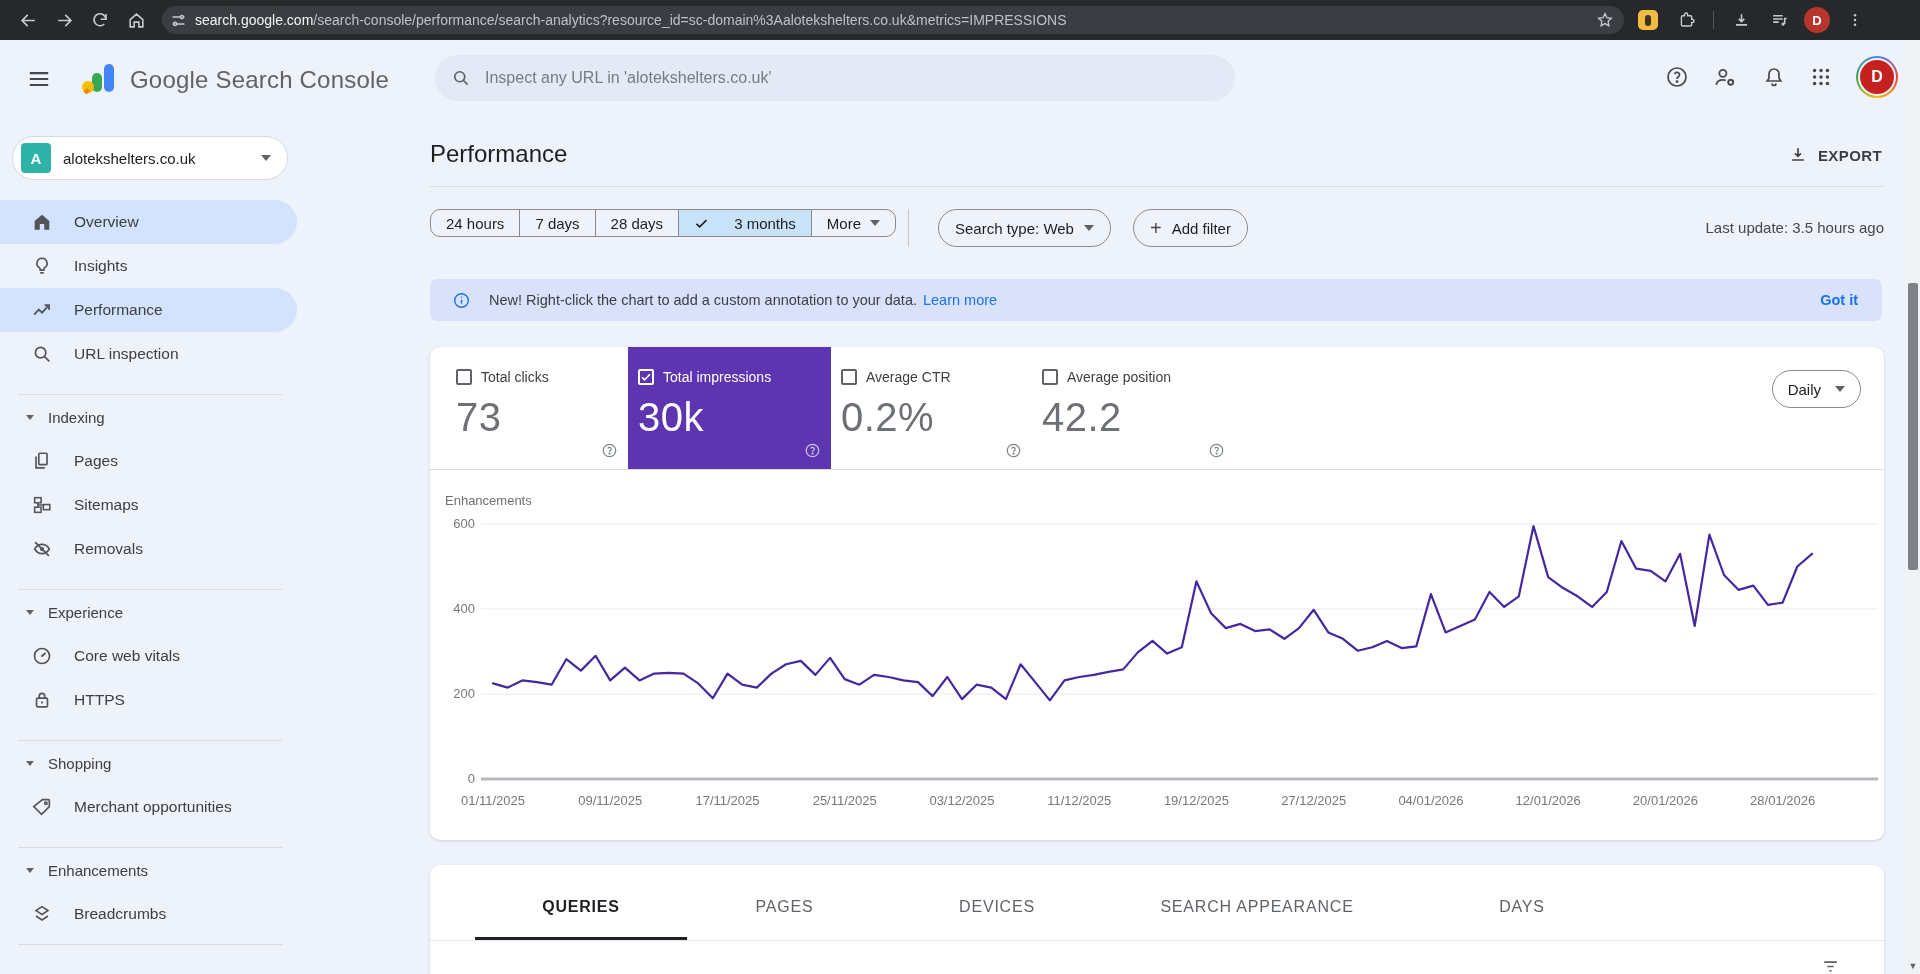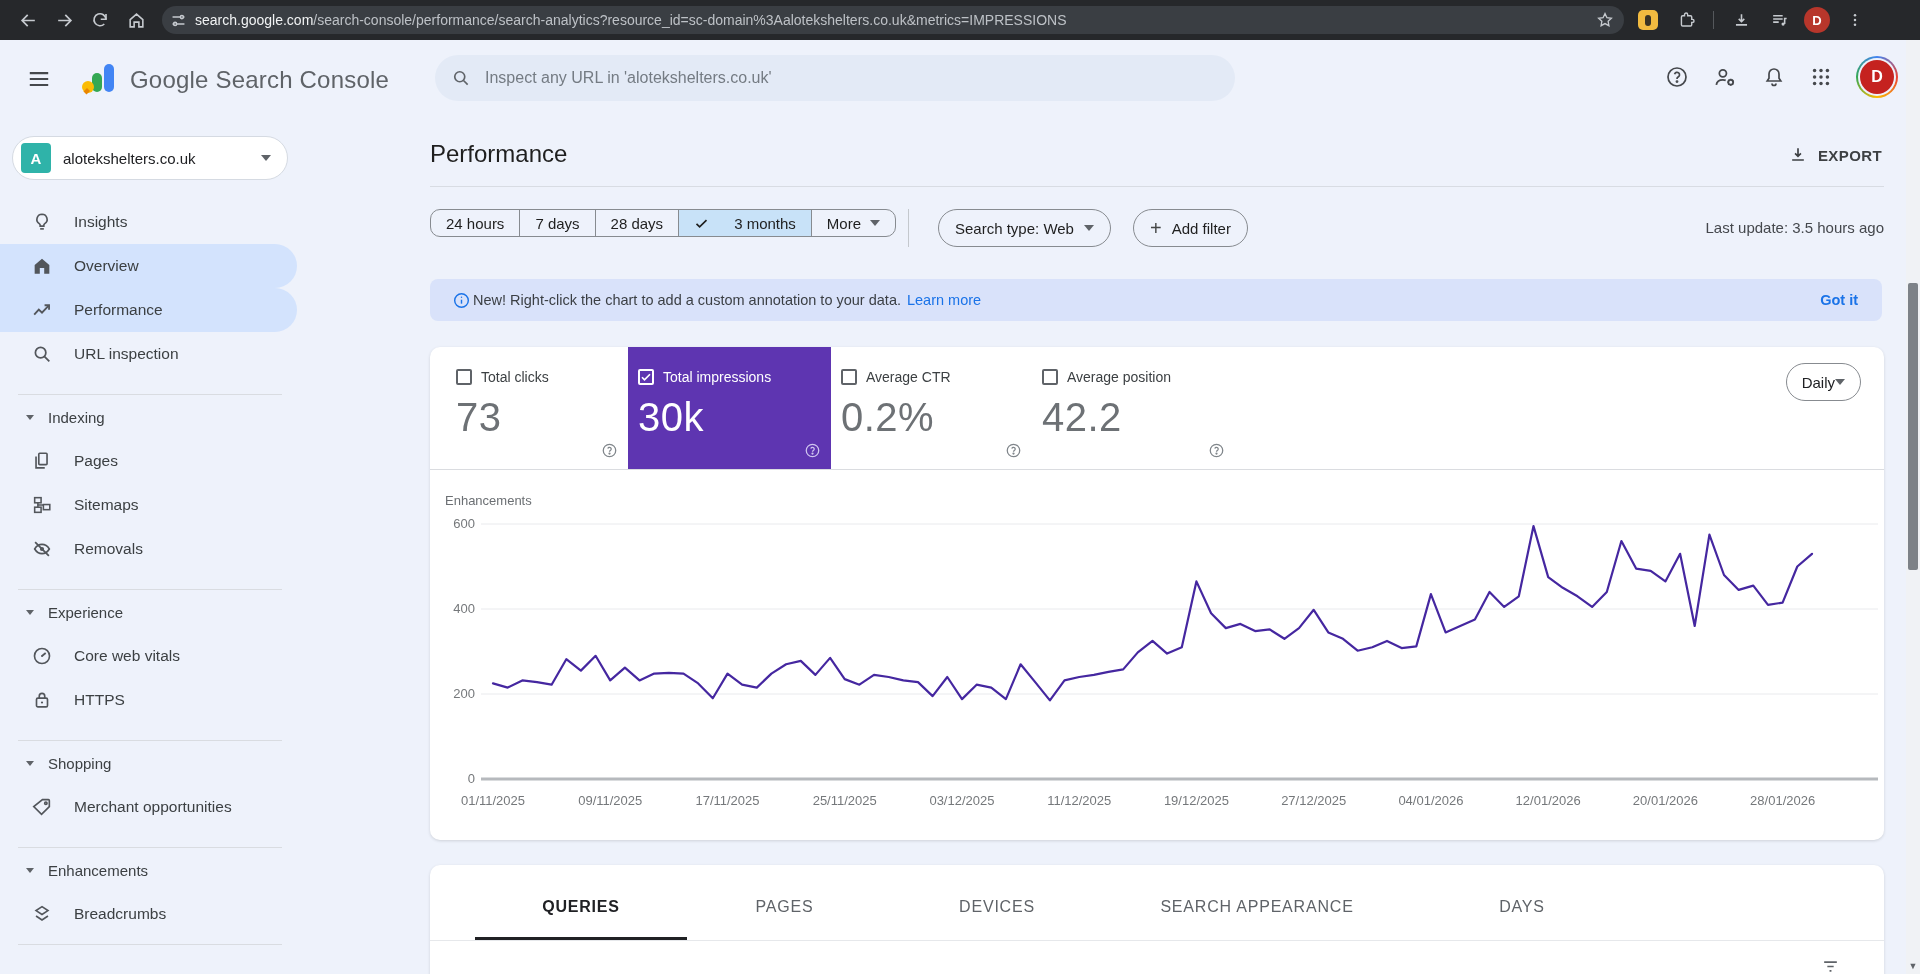--- a/index.html
+++ b/index.html
@@ -72,41 +72,41 @@
   .fr-sep{position:absolute;left:478px;top:0;height:38px;border-left:1px solid #c4c8cd}
   .pill-btn{position:absolute;top:0;height:38px;border:1px solid #878b90;border-radius:19px;
             display:flex;align-items:center;padding:0 16px;gap:10px;background:transparent}
   .search-type{left:508px}
   .add-filter{left:703px}
   .plus{font-size:20px;color:#444746;line-height:1}
   .last-update{position:absolute;right:0;top:10px;font-size:15px;color:#45484d}
 
   .banner{position:absolute;top:163px;left:0;right:2px;height:42px;background:#d9e2fa;border-radius:8px;
           display:flex;align-items:center;padding:0 22px;font-size:14.5px;color:#3b3f44}
-  .banner .txt{margin-left:2px}
+  .banner .txt{margin-left:18px}
   .banner a{color:#1a73e8;text-decoration:none;margin-left:6px}
   .gotit{margin-left:auto;color:#1a73e8;font-weight:bold;padding-right:2px}
 
   .card{background:#fff;border-radius:10px;box-shadow:0 1px 3px rgba(60,64,67,.18);position:absolute;left:0;width:1454px}
   .card1{top:231px;height:493px;overflow:hidden}
   .card2{top:749px;height:230px;overflow:hidden}
 
   .tile{position:absolute;top:0;height:122px;padding:22px 0 0 10px}
   .tile .trow{display:flex;align-items:center;gap:9px}
   .tile .tlabel{font-size:14px;color:#3c4043}
   .tile .tvalue{font-size:40px;color:#6d7175;margin-top:10px;letter-spacing:.5px}
   .cb{width:16px;height:16px;border:2px solid #5f6368;border-radius:2px;flex:none}
   .cb.white{border-color:#fff;display:flex;align-items:center;justify-content:center}
   .tile.purple{background:#5e35b1}
   .tile.purple .tlabel,.tile.purple .tvalue{color:#fff}
   .thelp{position:absolute;right:10px;bottom:10px;color:#80868b}
   .tile.purple .thelp{color:#cfc4ef}
   .tiles-border{position:absolute;top:122px;left:0;right:0;border-top:1px solid #dadce0}
-  .daily-btn{position:absolute;top:16px;right:23px;height:38px;border:1px solid #878b90;border-radius:19px;
-             display:flex;align-items:center;gap:0;padding:0 15px;font-size:15px;background:#fff}
+  .daily-btn{position:absolute;top:23px;right:23px;height:38px;border:1px solid #878b90;border-radius:19px;
+             display:flex;align-items:center;gap:14px;padding:0 15px;font-size:15px;background:#fff}
   .ylabel{position:absolute;left:15px;top:146px;font-size:13px;color:#6b6f73}
   .chart-svg{position:absolute;left:0;top:140px}
 
   .tabs{position:absolute;top:12px;left:45px;height:60px;display:flex}
   .tab{display:flex;align-items:center;justify-content:center;font-size:16px;letter-spacing:.8px;
        color:#5f6368;text-transform:uppercase}
   .tab.active{color:#202124;font-weight:bold}
   .tabs-border{position:absolute;top:75px;left:0;right:0;border-top:1px solid #e6e8eb}
   .tab-underline{position:absolute;top:72px;left:45px;width:212px;height:3px;background:#202124}
   .tfilter{position:absolute;right:44px;top:92px;color:#5f6368}
@@ -264,36 +264,36 @@
   </div>
 </div>
 
 <div class="sidebar">
   <div class="property">
     <span class="pbadge">A</span>
     <span class="pname">alotekshelters.co.uk</span>
     <span class="caret"></span>
   </div>
 
+  <div class="nav-item active">
+    <span class="nicon">
+      <svg width="22" height="22" viewBox="0 0 24 24" fill="currentColor">
+          <path d="M4 11l8-7 8 7v9.5h-5.6v-6.2h-4.8v6.2H4z"></path>
+        </svg>
+      </span>
+    <span>Overview</span>
+  </div>
   <div class="nav-item">
     <span class="nicon">
       <svg width="22" height="22" viewBox="0 0 24 24" fill="none" stroke="currentColor" stroke-width="1.8">
           <path d="M12 3.5a5.6 5.6 0 0 1 3 10.3c-.6.4-1 1-1 1.7v1h-4v-1c0-.7-.4-1.3-1-1.7a5.6 5.6 0 0 1 3-10.3z"></path>
           <path d="M10 19.5h4"></path>
         </svg>
       </span>
     <span>Insights</span>
-  </div>
-  <div class="nav-item active">
-    <span class="nicon">
-      <svg width="22" height="22" viewBox="0 0 24 24" fill="currentColor">
-          <path d="M4 11l8-7 8 7v9.5h-5.6v-6.2h-4.8v6.2H4z"></path>
-        </svg>
-      </span>
-    <span>Overview</span>
   </div>
   <div class="nav-item active">
     <span class="nicon">
       <svg width="22" height="22" viewBox="0 0 24 24" fill="none" stroke="currentColor" stroke-width="2">
           <path d="M3.5 17l5-5.5 3.5 3.5L19.5 7"></path>
           <path d="M14.8 6.8h4.9v4.9"></path>
         </svg>
       </span>
     <span>Performance</span>
   </div>

